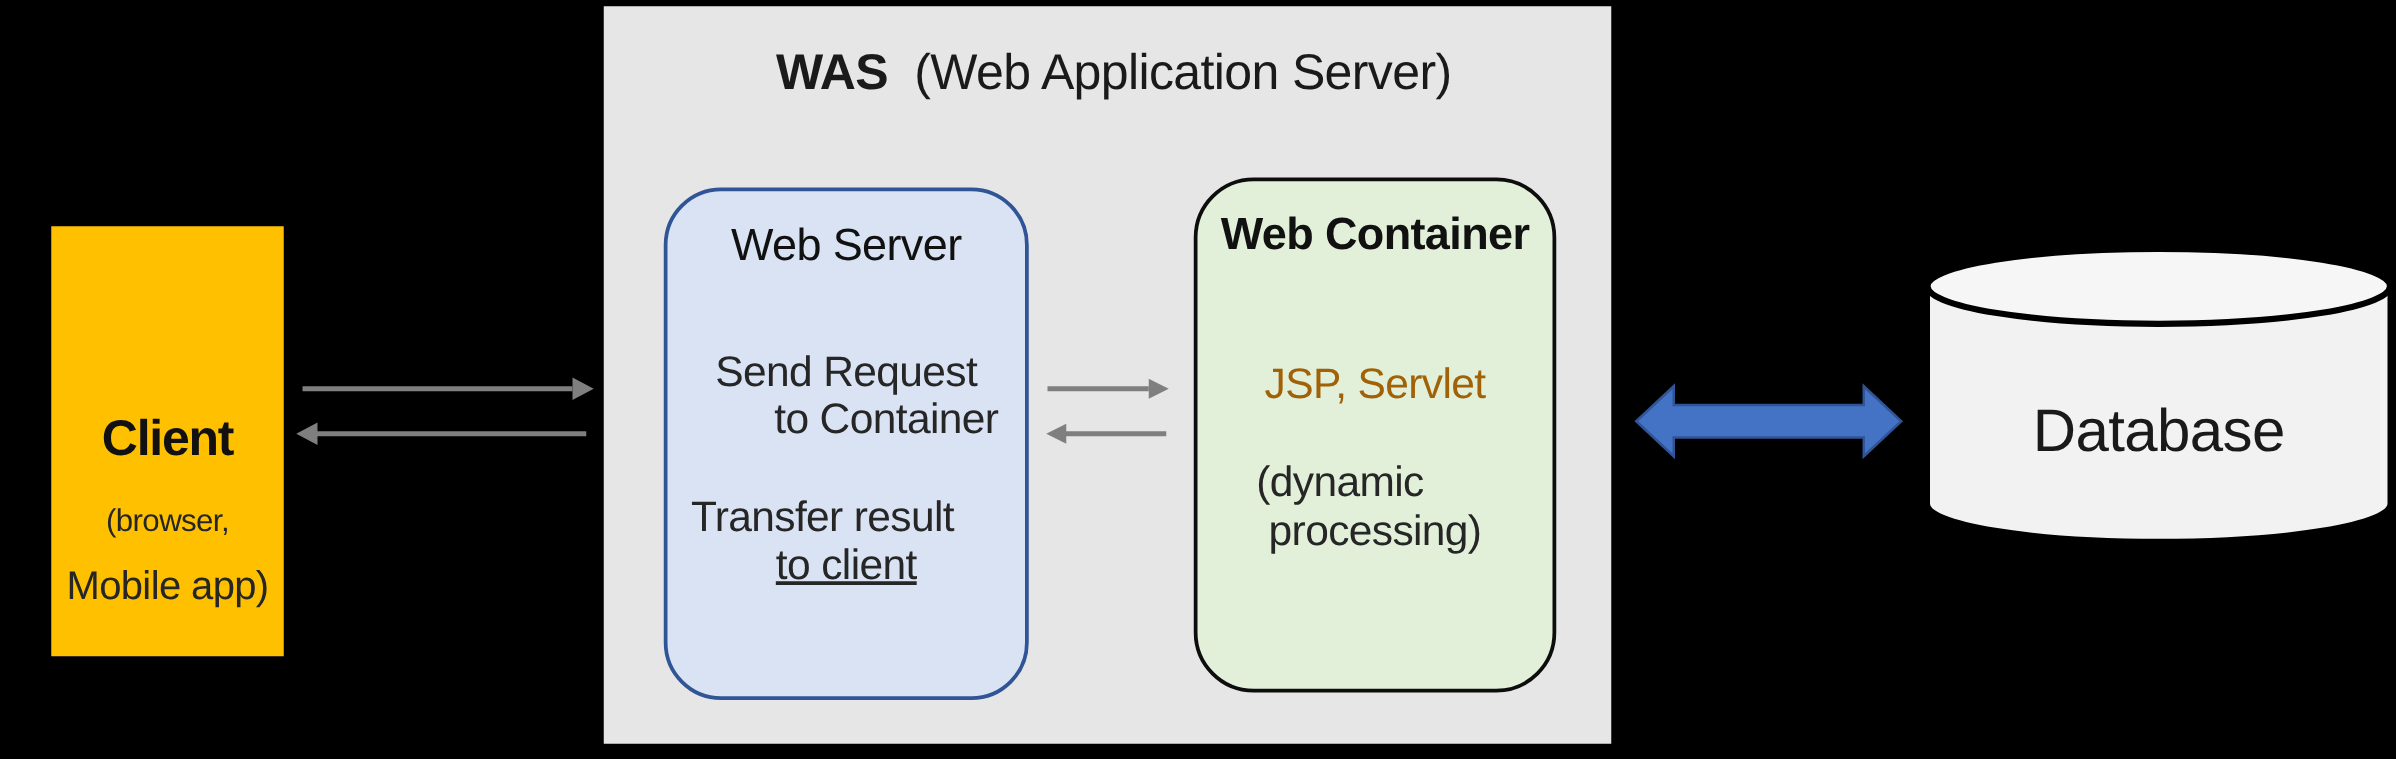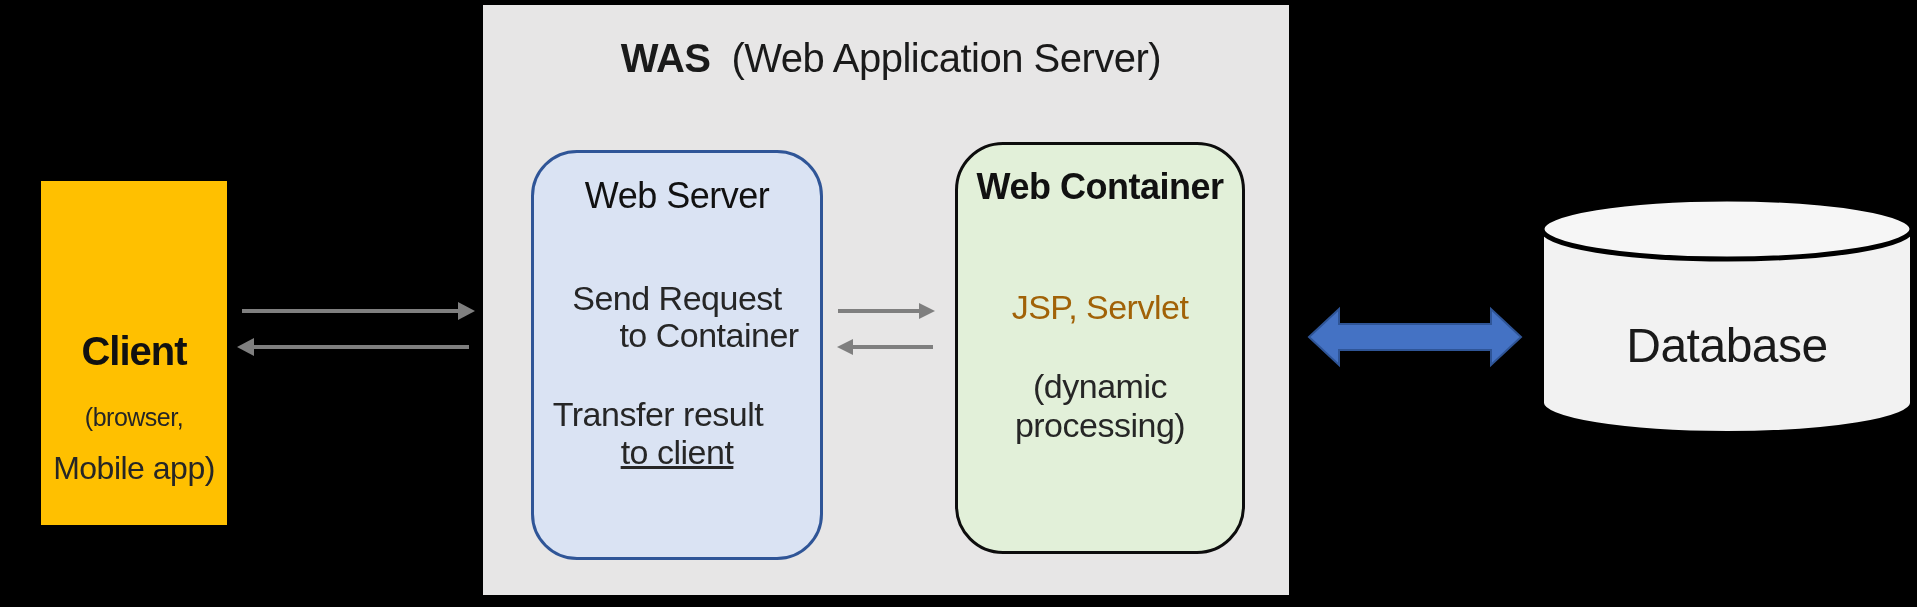--- a/index.html
+++ b/index.html
@@ -45,21 +45,21 @@
   .ws-line3{left:658px;top:414px;font-size:34px;}
   .ws-line4{left:677px;top:452px;font-size:34px;text-decoration:underline;}
   
   .web-container-box{
     left:955px;top:142px;width:290px;height:412px;
     background:#E2F0D9;border:3px solid #0D0D0D;border-radius:48px;
     box-sizing:border-box;
   }
   .wc-title{left:1100px;top:187px;font-size:36px;font-weight:700;color:#111111;}
   .wc-tech{left:1100px;top:307px;font-size:34px;color:#a16207;}
-  .wc-note1{left:1100px;top:386px;font-size:34px;}
+  .wc-note1{left:1072px;top:386px;font-size:34px;}
   .wc-note2{left:1100px;top:425px;font-size:34px;}
   
   .db-label{left:1727px;top:346px;font-size:48px;color:#1a1a1a;}
   svg{display:block;position:absolute;}
 </style>
 </head>
 <body>
 
 <div class="abs client-box"></div>
 <div class="txt client-title">Client</div>

